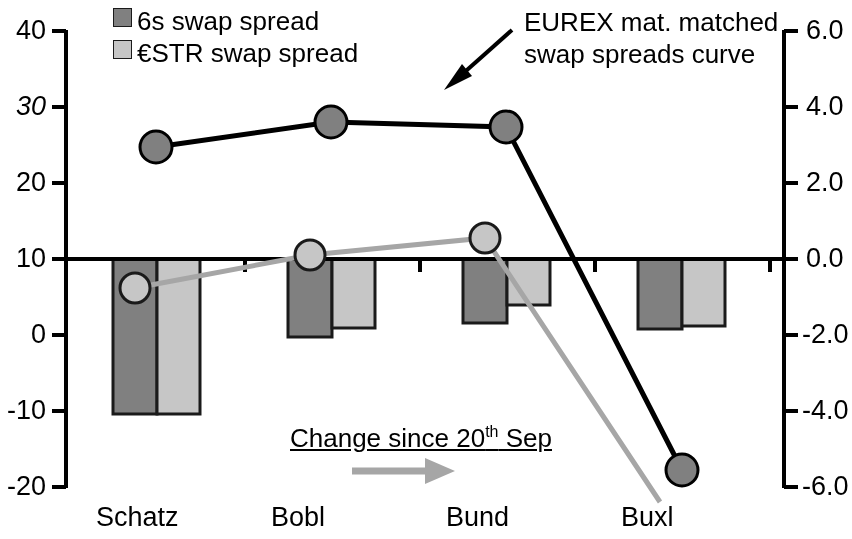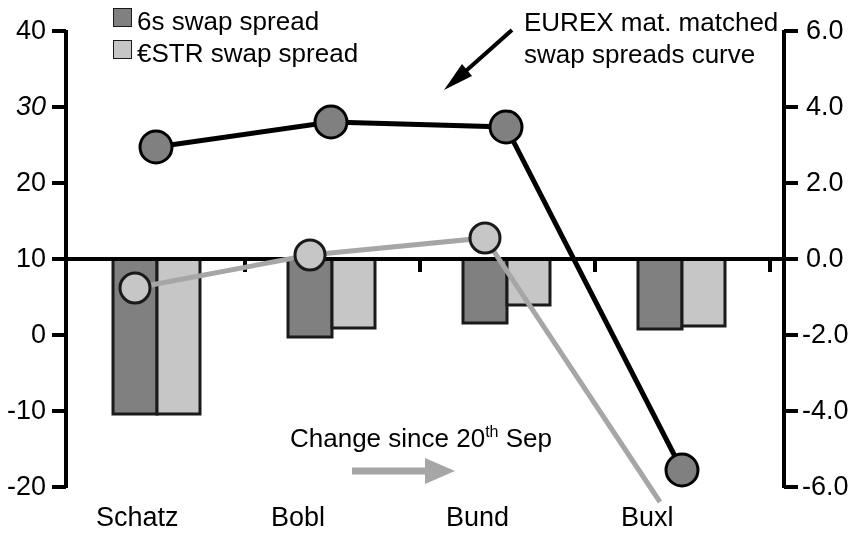--- a/index.html
+++ b/index.html
@@ -22,21 +22,21 @@
   .legend{position:absolute;left:113px;top:8px;}
   .legend-row{display:flex;align-items:flex-start;height:32px;}
   .legend-swatch{
     width:19px;height:19px;border:1.6px solid #1a1a1a;box-sizing:border-box;margin-right:5px;
   }
   .legend-text{font-size:26px;line-height:26px;white-space:nowrap;}
   .annot{
     position:absolute;left:524px;top:6px;font-size:26px;line-height:32px;white-space:nowrap;
   }
   .note{
-    position:absolute;left:290px;top:425px;font-size:26px;line-height:26px;white-space:nowrap;
+    position:absolute;left:290px;top:425px;font-size:26px;line-height:26px;white-space:nowrap;text-decoration:underline;
   }
   .note sup{font-size:16px;vertical-align:super;line-height:0;}
 </style>
 </head>
 <body>
 
 <div id="chart-root">
 
   <svg class="plot" viewBox="0 0 852 539">
 

